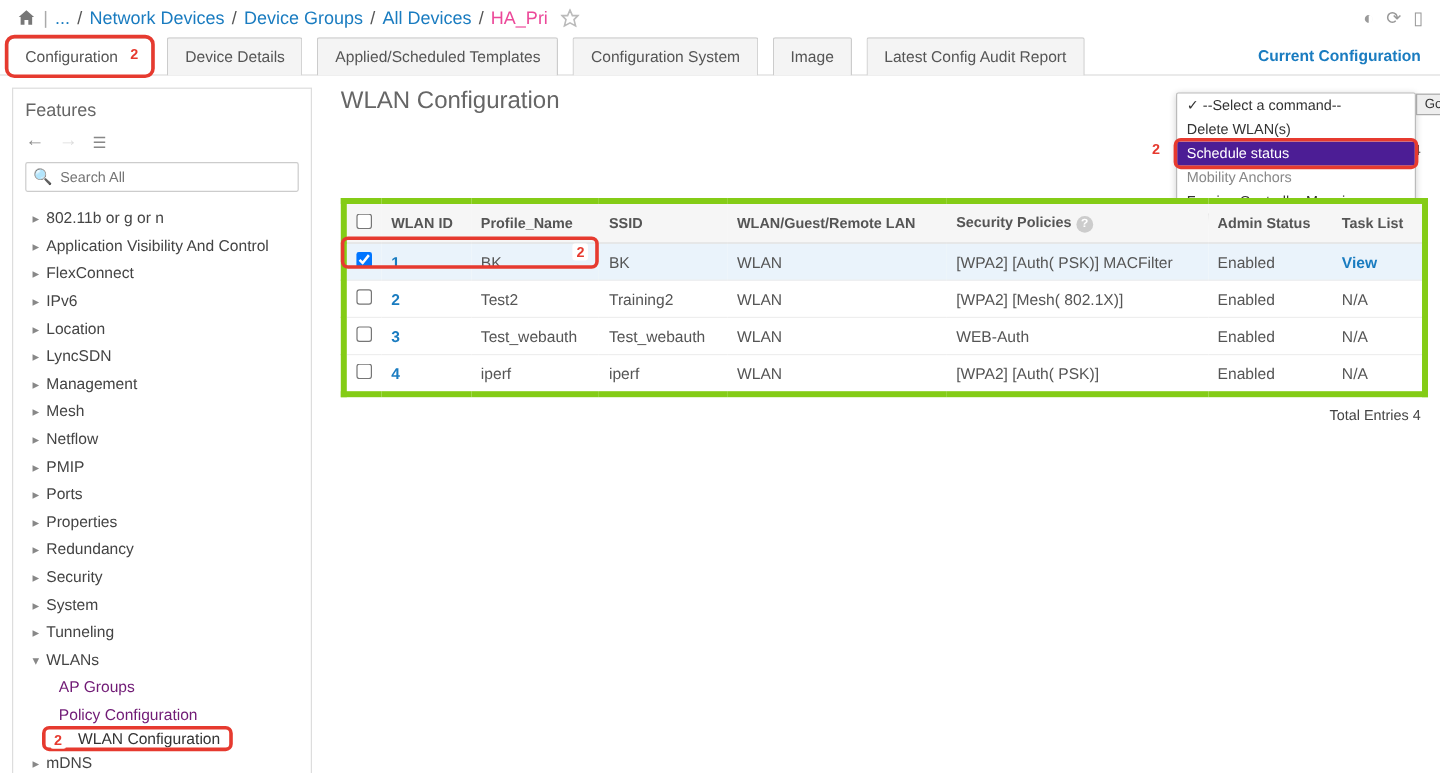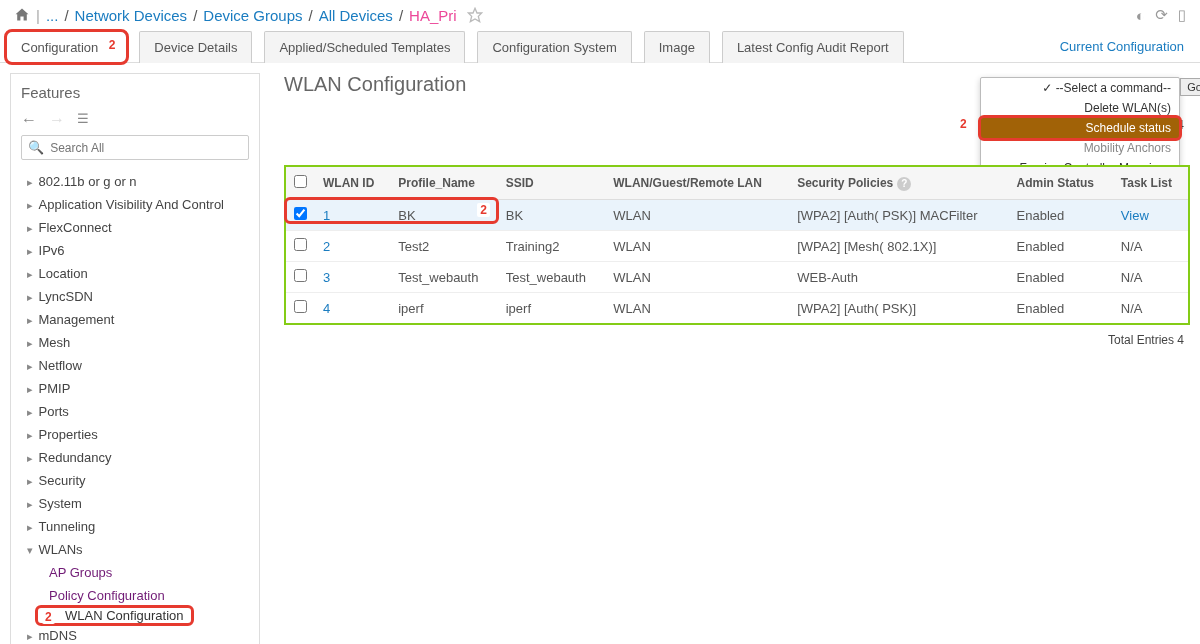--- a/index.html
+++ b/index.html
@@ -1,17 +1,17 @@
 <!DOCTYPE html>
 <html><head>
 <meta charset="utf-8">
 <style>
 * { box-sizing: border-box; margin: 0; padding: 0; }
 body { font-family: Arial, Helvetica, sans-serif; font-size: 13px; color: #333; background: #fff; }
-a { color: #1a7cc0; text-decoration: none; }
+a { color: #1a7cc0; text-decoration: none; font-weight: bold; }
 
 .topbar { display: flex; align-items: center; justify-content: space-between; padding: 6px 14px; }
 .breadcrumb { display: flex; align-items: center; gap: 6px; font-size: 15px; }
 .breadcrumb .home-icon { width: 16px; height: 16px; background: #777; clip-path: polygon(50% 10%, 90% 45%, 80% 45%, 80% 85%, 60% 85%, 60% 60%, 40% 60%, 40% 85%, 20% 85%, 20% 45%, 10% 45%); }
 .breadcrumb .pipe { color: #aaa; }
 .breadcrumb .sep { color: #555; }
 .breadcrumb .link { color: #1a7cc0; }
 .breadcrumb .current { color: #ec4899; }
 .star-icon { width: 16px; height: 16px; color: #bbb; margin-left: 4px; }
 .top-icons { display: flex; align-items: center; gap: 10px; color: #999; }
@@ -41,34 +41,34 @@
 .tree-child { padding: 4px 0 4px 28px; color: #701a75; cursor: pointer; }
 
 .wlan-highlight { padding: 1px 8px 1px 0; display: inline-block; margin-left: 16px; }
 .wlan-highlight .bubble { left: 5px; top: 3px; }
 
 .main-area { padding: 0 0 0 24px; position: relative; }
 .page-title { font-size: 20px; color: #666; font-weight: normal; }
 .total-top { text-align: right; color: #444; font-size: 12px; margin: 22px 6px 6px 0; }
 .total-bot { text-align: right; color: #444; font-size: 12px; margin: 8px 6px 0 0; }
 
-table.data { width: 100%; border-collapse: collapse; border: 2px solid #84cc16; margin-top: 33px; }
+table.data { width: 100%; border-collapse: collapse; border: 5px solid #84cc16; margin-top: 33px; }
 table.data th { background: #f6f6f6; text-align: left; padding: 8px 8px; border-bottom: 1px solid #ddd; font-weight: bold; color: #555; font-size: 12px; }
 table.data td { padding: 7px 8px; border-bottom: 1px solid #eee; font-size: 13px; color: #555; }
 table.data tr.sel td { background: #eaf3fb; }
 table.data td a.row-link { color: #1a7cc0; }
 table.data th.check, table.data td.check { width: 28px; text-align: center; }
 .help-badge { display: inline-block; width: 14px; height: 14px; border-radius: 50%; background: #ccc; color: #fff; font-size: 10px; line-height: 14px; text-align: center; margin-left: 4px; }
 
 .row-highlight { position: absolute; border: 3px solid #e63a2f; border-radius: 6px; pointer-events: none; }
 
-.dropdown { position: absolute; right: 10px; top: 4px; width: 200px; background: #fff; border: 1px solid #bbb; border-radius: 2px; font-size: 12px; box-shadow: 0 2px 6px rgba(0,0,0,0.2); text-align: right; }
+.dropdown { position: absolute; right: 10px; top: 4px; width: 200px; background: #fff; border: 1px solid #bbb; border-radius: 2px; font-size: 12px; box-shadow: 0 2px 6px rgba(0,0,0,0.2); }
 .dropdown-go { background: #eee; border: 1px solid #aaa; padding: 2px 6px; font-size: 11px; margin-left: 4px; cursor: pointer; }
 .dd-item { padding: 3px 8px; cursor: pointer; }
-.dd-item.selected { background: #a16207; color: #fff; }
+.dd-item.selected { background: #4c1d95; color: #fff; }
 .dd-item.check::before { content: "✓ "; }
 .dd-item.mute { color: #888; }
 .dd-high { outline: 3px solid #e63a2f; border-radius: 3px; position: relative; }
 .dd-high .bubble { left: -24px; top: -1px; background: transparent; }
 </style>
 </head>
 <body>
 
 <div class="topbar">
   <div class="breadcrumb">

